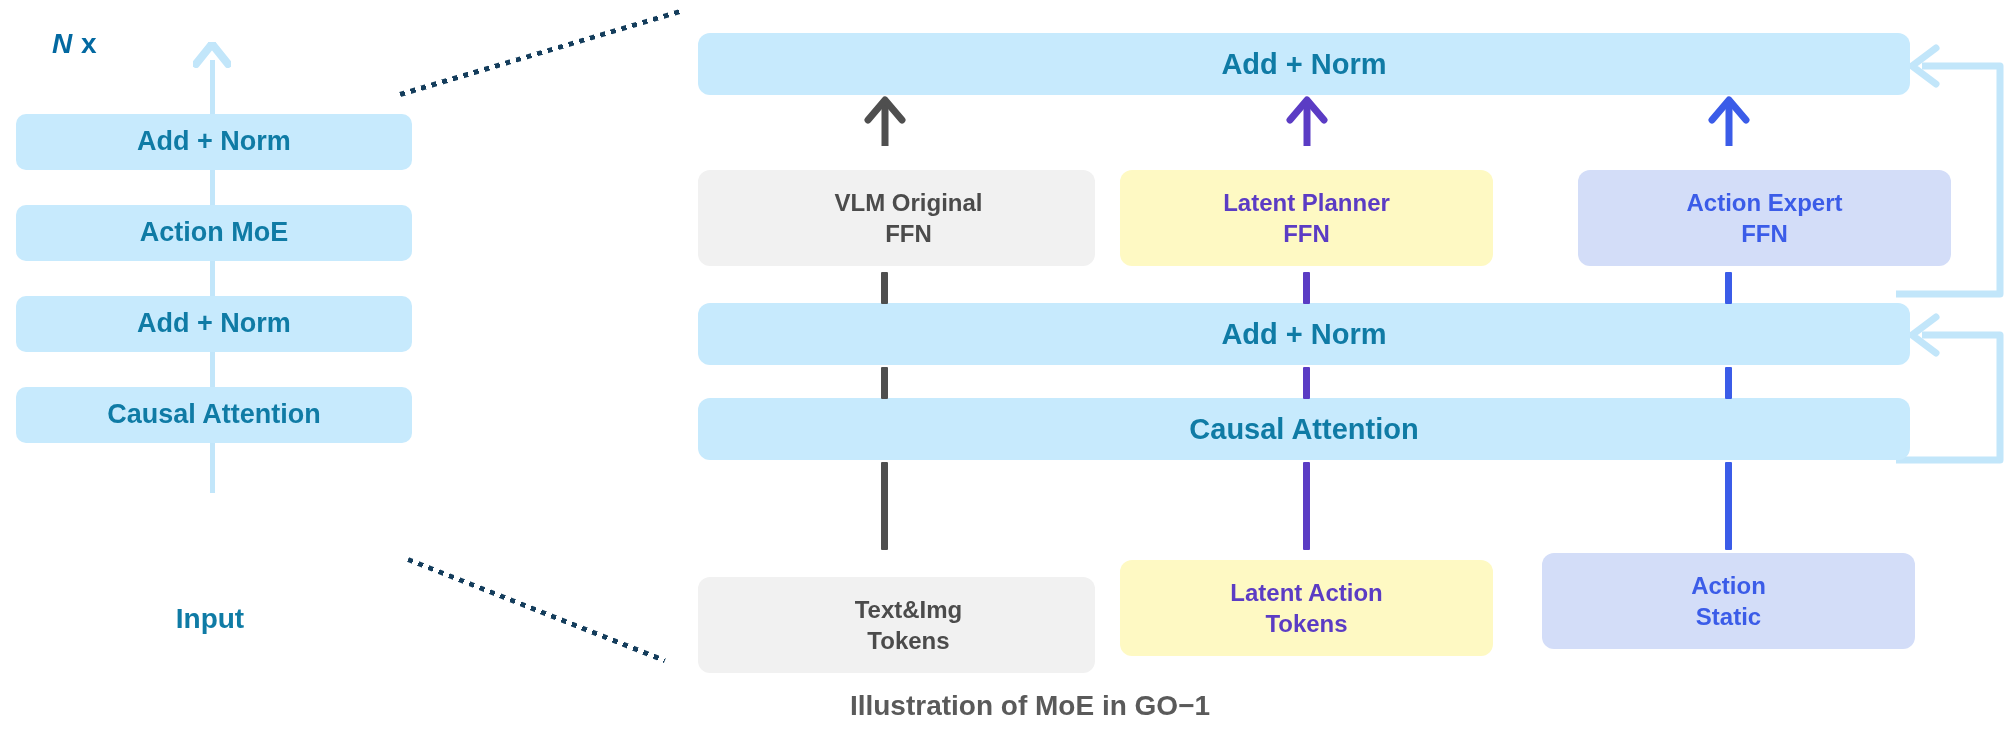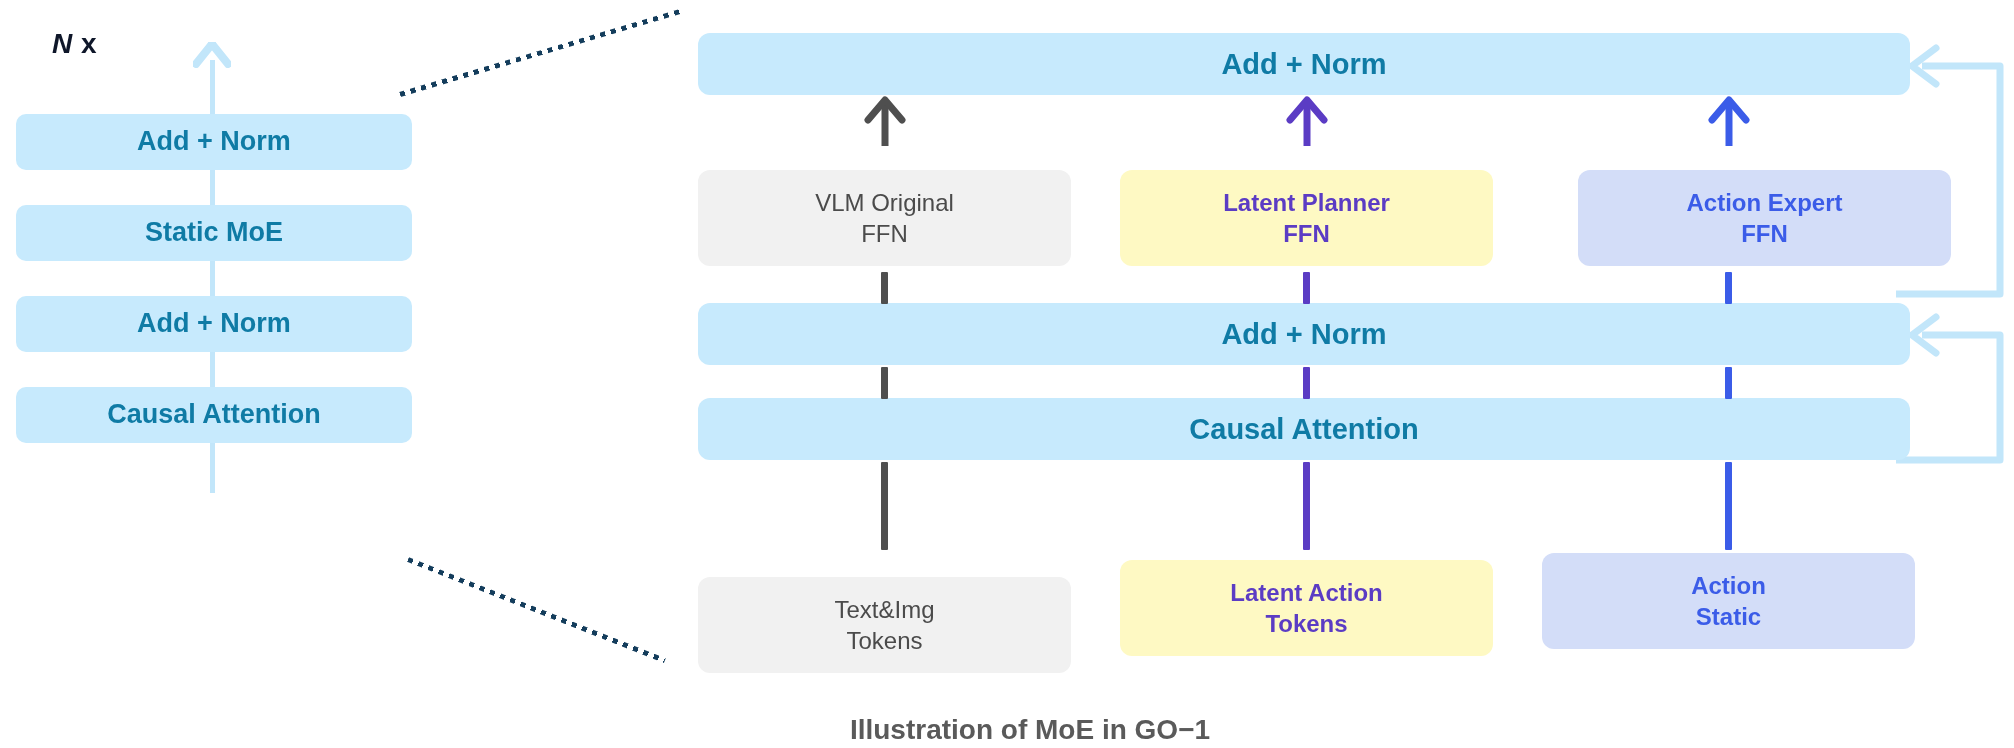--- a/index.html
+++ b/index.html
@@ -55,21 +55,21 @@
     left: 193px;
     top: 42px;
     width: 38px;
     height: 26px;
   }
   .nx-label {
     position: absolute;
     left: 52px;
     top: 28px;
     font-size: 28px;
-    color: #0f172a;
+    color: #0369a1;
     font-weight: bold;
     letter-spacing: .5px;
   }
   .nx-label .it { font-style: italic; }
   .input-label {
     position: absolute;
     left: 0px;
     top: 603px;
     width: 420px;
     text-align: center;
@@ -111,42 +111,42 @@
     height: 96px;
     border-radius: 12px;
     display: flex;
     align-items: center;
     justify-content: center;
     text-align: center;
     font-size: 24px;
     line-height: 1.3;
     white-space: pre-line;
   }
-  .grey-box   { background: #f1f1f1; color: #4b4b4b; font-weight: normal; }
+  .grey-box   { background: #f1f1f1; color: #4b4b4b; font-weight: bold; padding-left: 24px; }
   .purple-box { background: #fef9c3; color: #5b3cc4; font-weight: bold; }
   .blue-box   { background: #d3ddf8; color: #3b5ce8; font-weight: bold; }
 
   .vline {
     position: absolute;
     width: 7px;
     border-radius: 1px;
   }
   .vline.grey   { background: #4f4f4f; }
   .vline.purple { background: #5b3cc4; }
   .vline.blue   { background: #3b5ce8; }
 
   .uparrow { position: absolute; }
 
   
   .residual { position: absolute; }
 
   .caption {
     position: absolute;
     left: 620px;
-    top: 714px;
+    top: 690px;
     width: 820px;
     text-align: center;
     font-size: 28px;
     font-weight: bold;
     color: #5a5a5a;
   }
 </style>
 </head>
 <body>
 
@@ -159,24 +159,25 @@
   <div class="left-line" style="top:261px;height:35px;"></div>
   <div class="left-line" style="top:352px;height:35px;"></div>
   <div class="left-line" style="top:443px;height:50px;"></div>
 
   <svg class="left-arrow-head" viewBox="0 0 38 26">
     <path d="M19 2 L35 22" stroke="#c2e6fa" stroke-width="8" stroke-linecap="round" fill="none"></path>
     <path d="M19 2 L3 22" stroke="#c2e6fa" stroke-width="8" stroke-linecap="round" fill="none"></path>
   </svg>
 
   <div class="box cyan-box left-box" style="top:114px;">Add + Norm</div>
-  <div class="box cyan-box left-box" style="top:205px;">Static MoE</div>
+  <div class="box cyan-box left-box" style="top:205px;">Action MoE</div>
   <div class="box cyan-box left-box" style="top:296px;">Add + Norm</div>
   <div class="box cyan-box left-box" style="top:387px;">Causal Attention</div>
 
+  <div class="input-label">Input</div>
 
   <div class="dotted" style="left:400px; top:92px; width:296px; transform:rotate(-16.5deg);"></div>
   <div class="dotted" style="left:408px; top:557px; width:276px; transform:rotate(21.5deg);"></div>
 
   <svg class="residual" style="left:1890px; top:30px; width:124px; height:290px;">
     <path d="M32 36 L110 36 L110 264 L6 264" fill="none" stroke="#c2e6fa" stroke-width="7" stroke-linejoin="round"></path>
     <path d="M46 18 L22 36 L46 54" fill="none" stroke="#c2e6fa" stroke-width="7" stroke-linecap="round" stroke-linejoin="round"></path>
   </svg>
 
   <svg class="residual" style="left:1890px; top:300px; width:124px; height:190px;">

